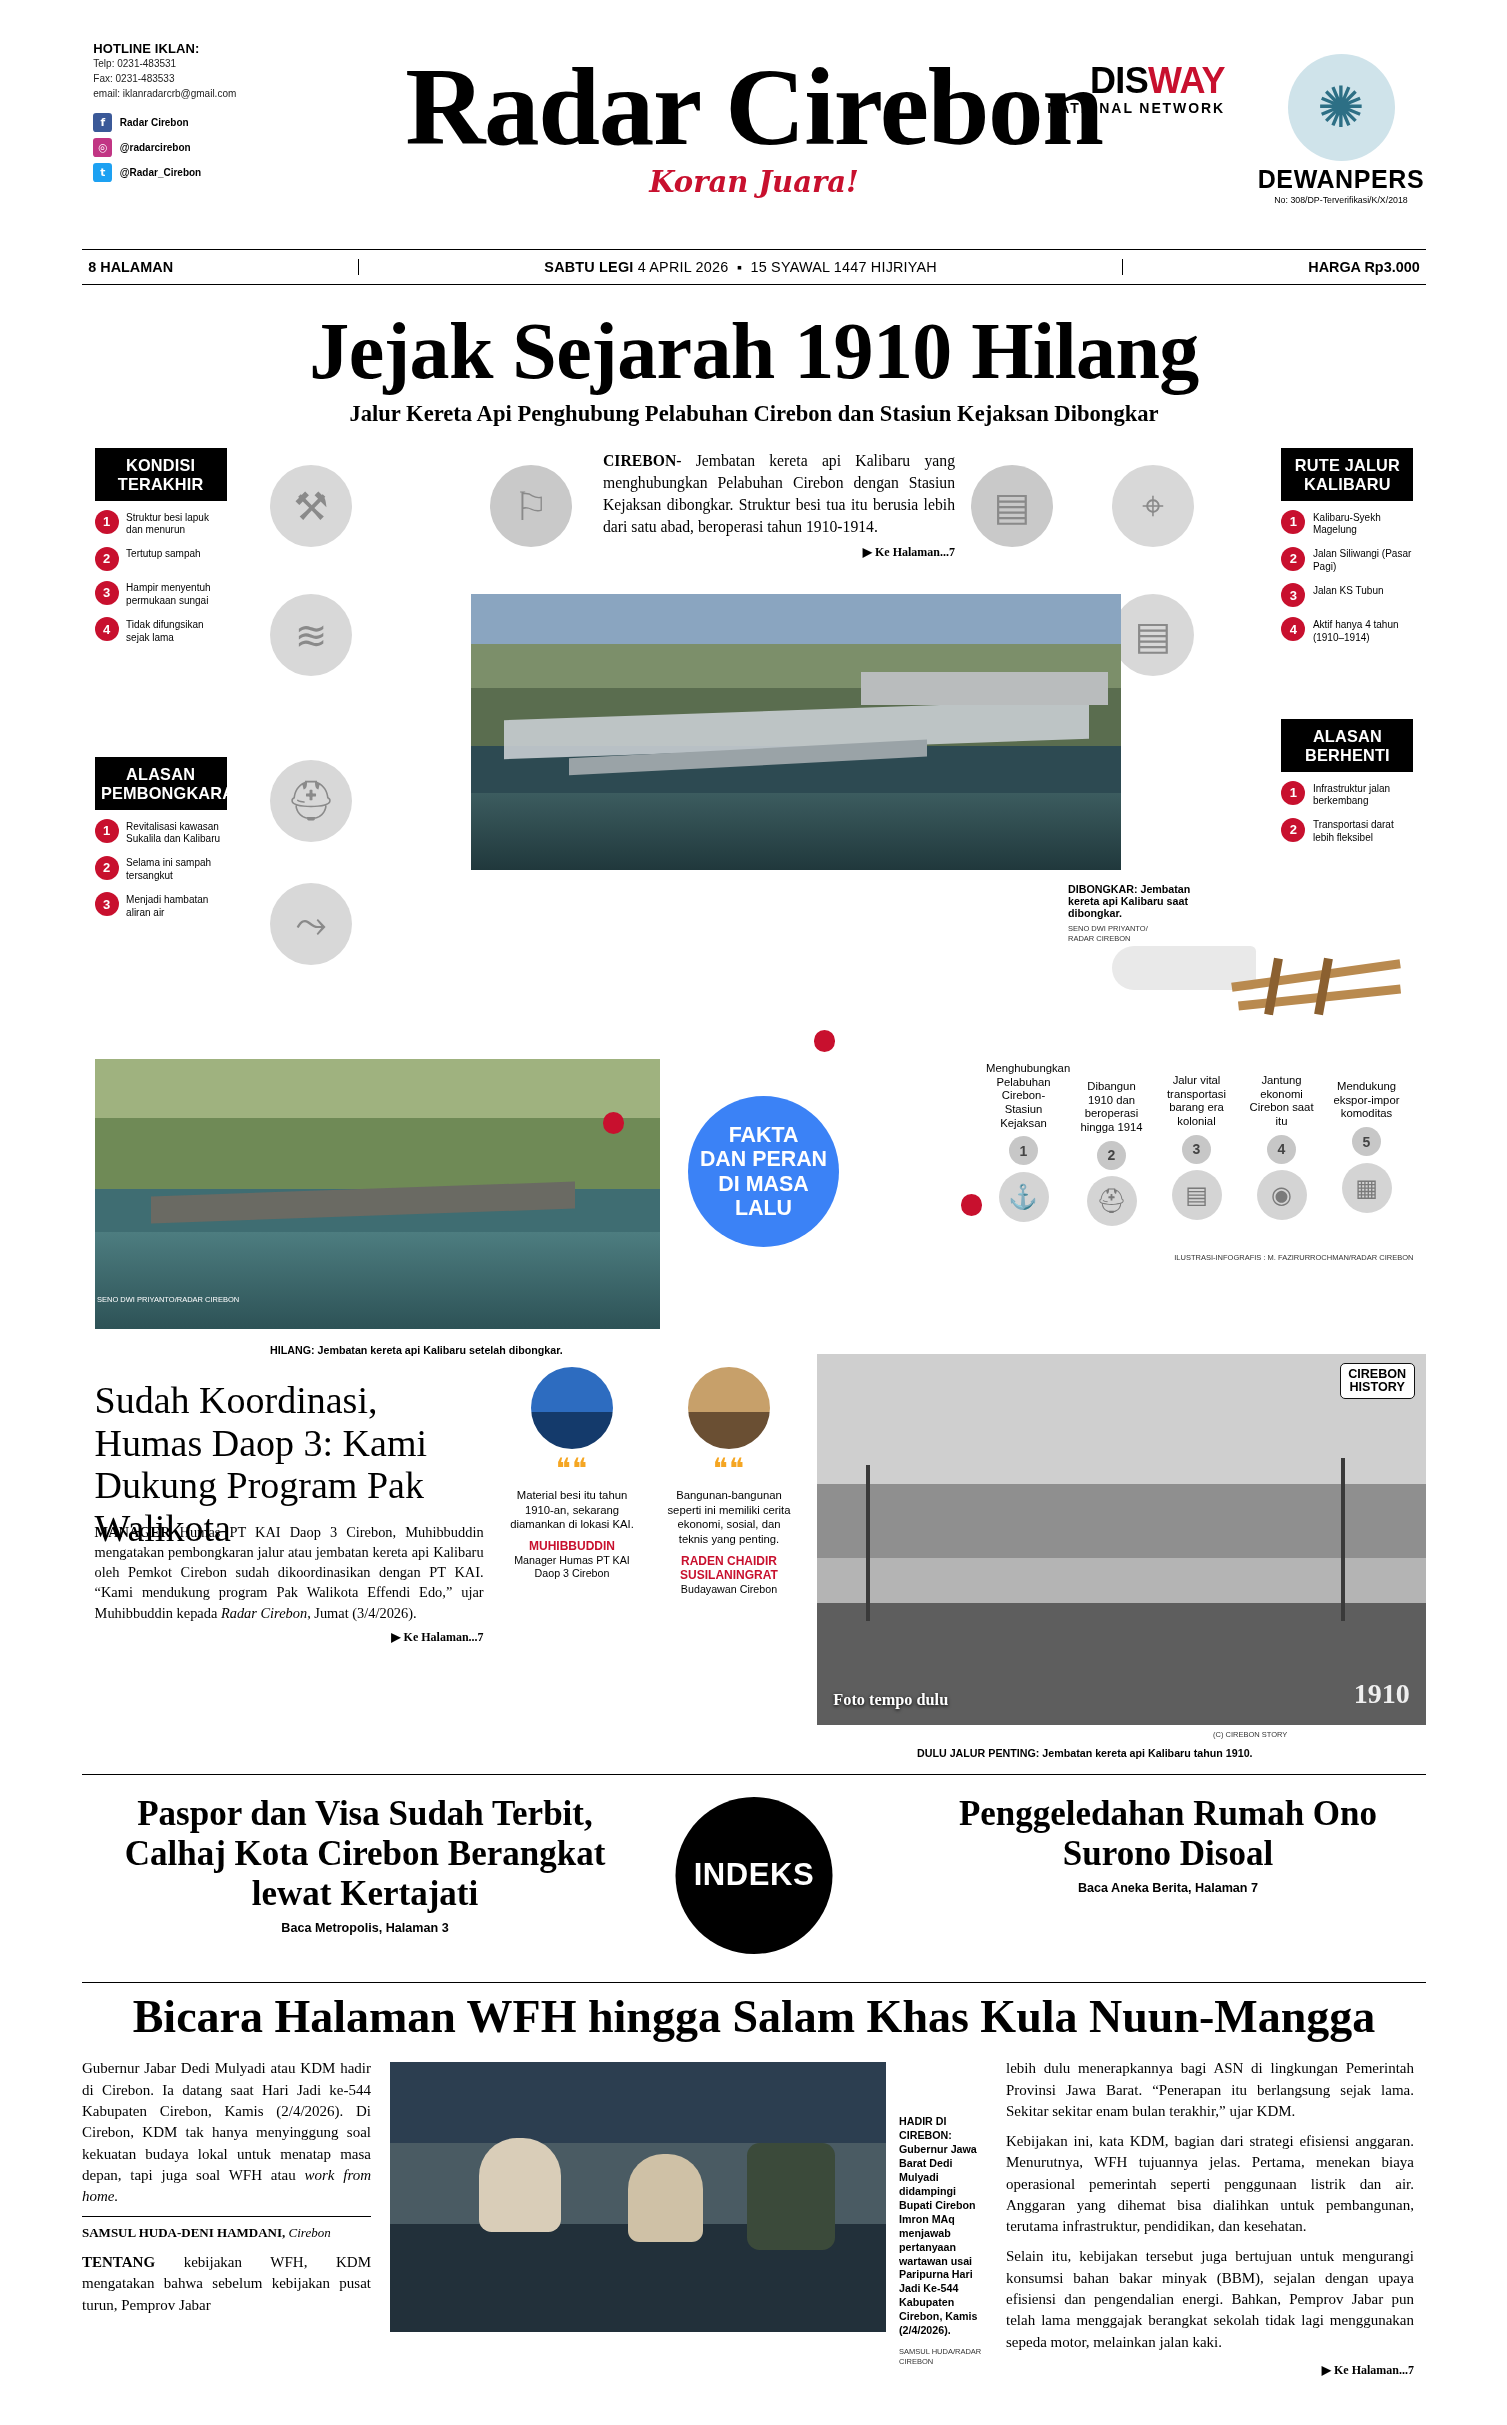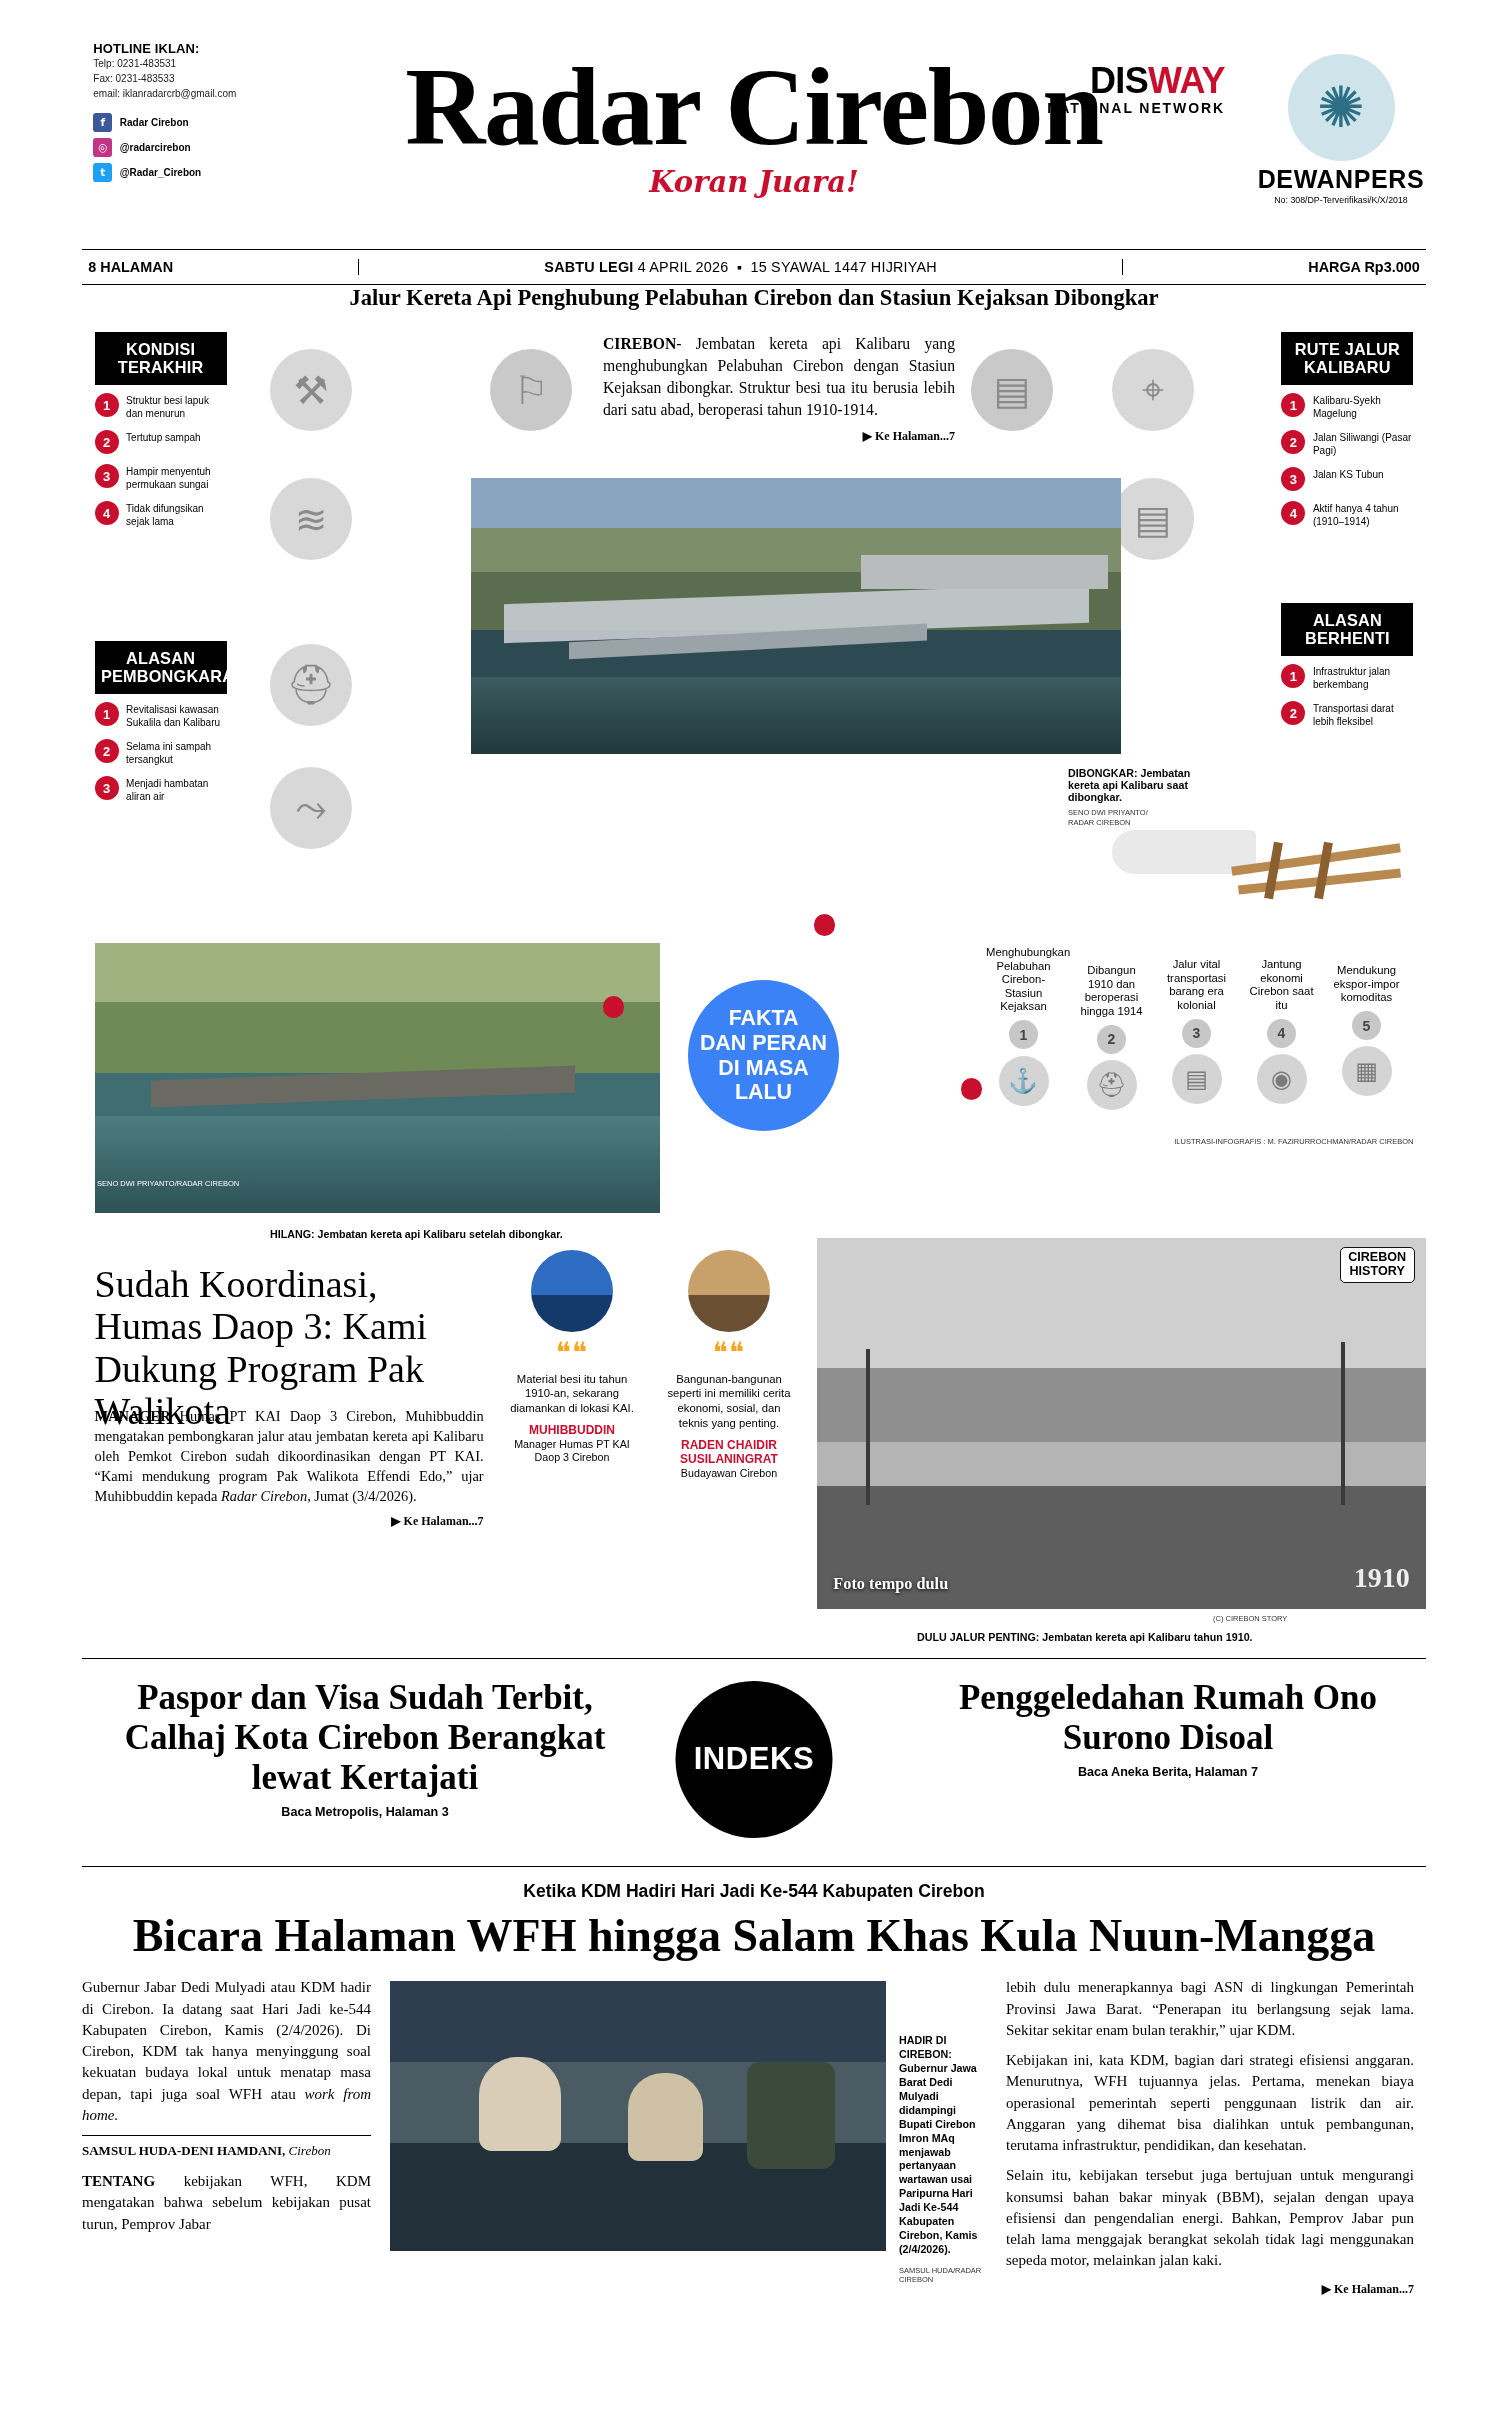--- a/index.html
+++ b/index.html
@@ -220,20 +220,21 @@
       <span>SABTU LEGI</span>
       <span class="lite">4 APRIL 2026</span>
       <span class="lite">&nbsp;▪&nbsp;</span>
       <span class="lite">15 SYAWAL 1447 HIJRIYAH</span>
     </div>
     <div class="sep"></div>
     <div>HARGA Rp3.000</div>
   </div>
   <div class="rule"></div>
 
+  <div class="headline">Jejak Sejarah 1910 Hilang</div>
   <div class="subhead">Jalur Kereta Api Penghubung Pelabuhan Cirebon dan Stasiun Kejaksan Dibongkar</div>
 
   <div class="info">
 
     <div style="position:absolute;left:12.6px;top:5px;width:132px;">
       <div class="blackbox" style="white-space:pre-line;">KONDISI
 TERAKHIR</div>
       <div class="numlist">
         <div class="numrow">
           <div class="numcirc">1</div>
@@ -458,21 +459,20 @@
     <div class="idx-circle">INDEKS</div>
     <div style="position:absolute;right:38px;top:19px;width:440px;text-align:center;">
       <div class="idx-title">Penggeledahan Rumah Ono Surono Disoal</div>
       <div class="idx-sub">Baca Aneka Berita, Halaman 7</div>
     </div>
   </div>
 
   <div class="rule"></div>
 
   <div class="bot">
-    <div class="bot-kicker">Ketika KDM Hadiri Hari Jadi Ke-544 Kabupaten Cirebon</div>
     <div class="bot-head">Bicara Halaman WFH hingga Salam Khas Kula Nuun-Mangga</div>
 
     <div class="cols">
       <div class="col" style="width:289px;">
         <p>
           <span>Gubernur Jabar Dedi Mulyadi atau KDM hadir di Cirebon. Ia datang saat Hari Jadi ke-544 Kabupaten Cirebon, Kamis (2/4/2026). Di Cirebon, KDM tak hanya menyinggung soal kekuatan budaya lokal untuk menatap masa depan, tapi juga soal WFH atau </span><i>work from home.</i>
         </p>
         <div class="byline">
           <span>SAMSUL HUDA-DENI HAMDANI,</span><em> Cirebon</em>
         </div>

